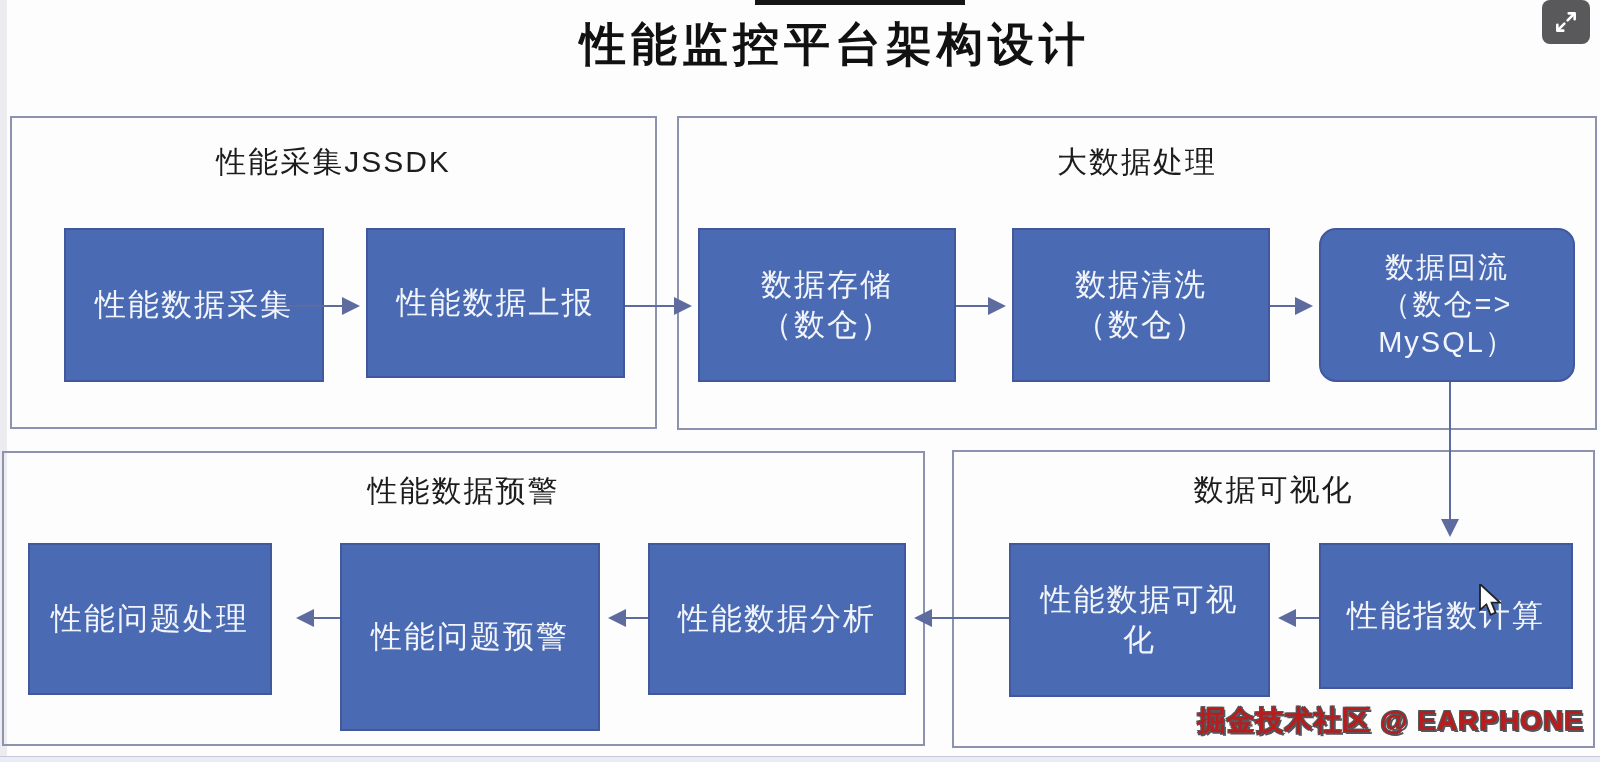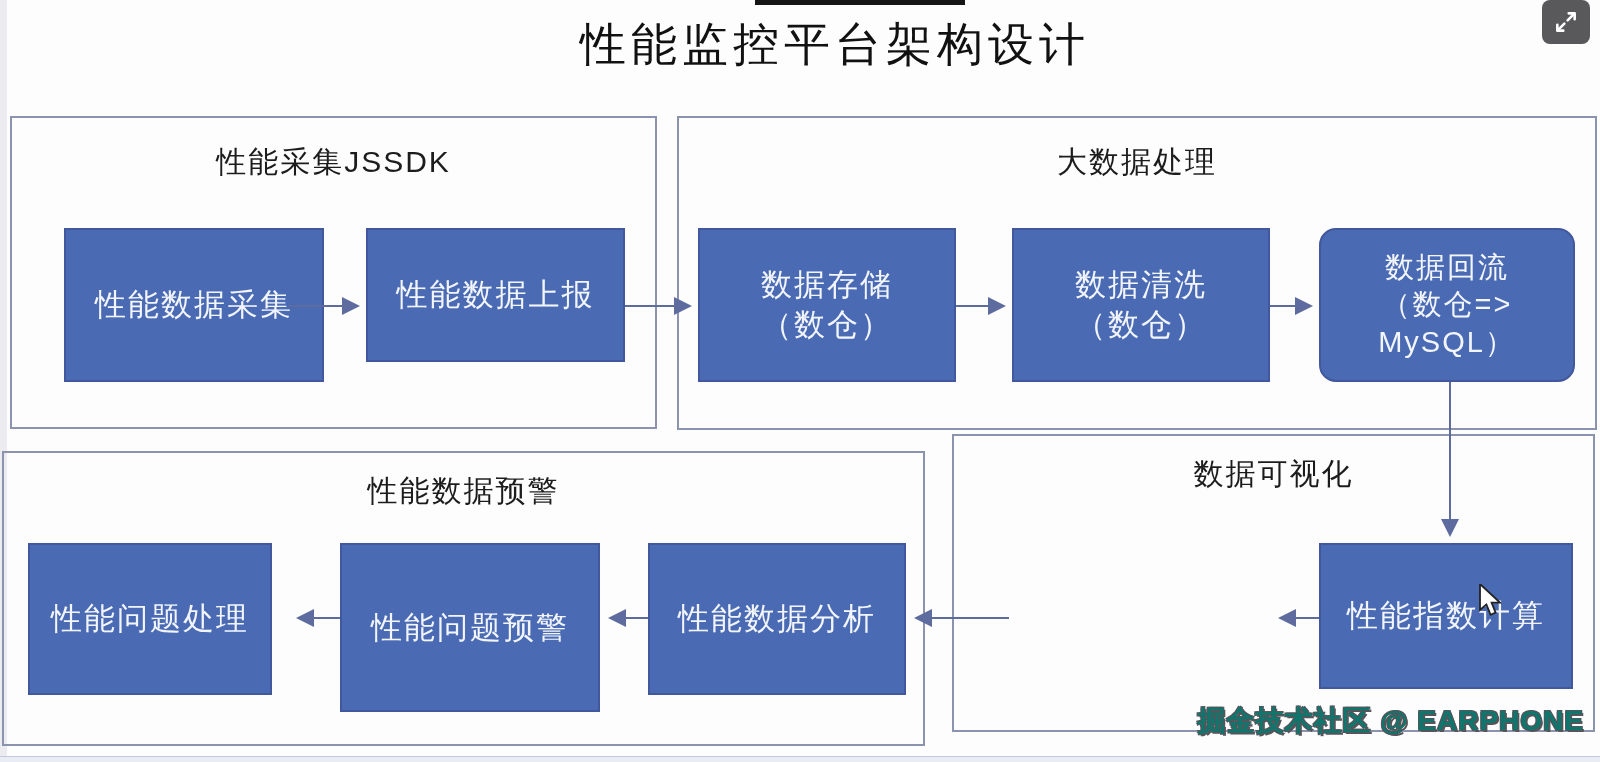--- a/index.html
+++ b/index.html
@@ -14,25 +14,25 @@
     position:absolute;width:100%;text-align:center;color:#1c1c1c;
     font-size:30px;letter-spacing:2px;white-space:nowrap;
   }
   .node{
     position:absolute;background:#4a6ab3;border:2px solid #41589d;box-sizing:border-box;
     display:flex;align-items:center;justify-content:center;text-align:center;
     color:#f2f5fb;font-size:31px;letter-spacing:2px;line-height:1.28;white-space:pre-line;
   }
   #title{
     position:absolute;left:430px;top:14px;width:810px;text-align:center;
-    font-size:46px;font-weight:400;letter-spacing:5px;color:#111;white-space:nowrap;
+    font-size:46px;font-weight:700;letter-spacing:5px;color:#111;white-space:nowrap;
   }
   #watermark{
     position:absolute;right:16px;top:702px;font-size:28px;font-weight:700;letter-spacing:1px;
-    color:#0f766e;text-shadow:2px 2px 0 #55555a,-1px -1px 0 #55555a,1px -1px 0 #55555a,-1px 1px 0 #55555a;
+    color:#b91c1c;text-shadow:2px 2px 0 #55555a,-1px -1px 0 #55555a,1px -1px 0 #55555a,-1px 1px 0 #55555a;
     white-space:nowrap;
   }
   #fullscreen-btn{
     position:absolute;left:1542px;top:0;width:48px;height:44px;background:#59595c;
     border:none;border-radius:8px;display:flex;align-items:center;justify-content:center;
     cursor:pointer;padding:0;
   }
   #top-bar{position:absolute;left:755px;top:0;width:210px;height:5px;background:#161616;}
   #left-strip{position:absolute;left:0;top:0;width:7px;height:762px;background:#ebebf0;}
   #bottom-strip{position:absolute;left:0;top:756px;width:1600px;height:6px;background:#e9ecf4;border-top:1px solid #c6cbdb;box-sizing:border-box;}
@@ -45,43 +45,45 @@
 
   <div id="left-strip"></div>
   <div id="top-bar"></div>
 
   <div id="title">性能监控平台架构设计</div>
 
   <div class="group" style="left:3px;top:116px;width:647px;height:313px;margin-left:7px;">
     <div class="group-title" style="top:24px;">性能采集JSSDK</div>
   </div>
   <div class="node" style="left:28px;top:228px;width:260px;height:154px;margin-left:36px;">性能数据采集</div>
-  <div class="node" style="left:366px;top:228px;width:259px;height:134px;">性能数据上报</div>
+  <div class="node" style="left:366px;top:228px;width:259px;height:150px;">性能数据上报</div>
 
   <div class="group" style="left:677px;top:116px;width:920px;height:314px;">
     <div class="group-title" style="top:24px;">大数据处理</div>
   </div>
   <div class="node" style="left:698px;top:228px;width:258px;height:154px;">数据存储
 （数仓）</div>
   <div class="node" style="left:1012px;top:228px;width:258px;height:154px;">数据清洗
 （数仓）</div>
   <div class="node" style="left:1319px;top:228px;width:256px;height:154px;font-size:29px;border-radius:17px;">数据回流
 （数仓=&gt;
 MySQL）</div>
 
   <div class="group" style="left:2px;top:451px;width:923px;height:295px;">
     <div class="group-title" style="top:18px;">性能数据预警</div>
   </div>
   <div class="node" style="left:28px;top:543px;width:244px;height:152px;">性能问题处理</div>
-  <div class="node" style="left:340px;top:543px;width:260px;height:169px;">性能问题预警</div>
+  <div class="node" style="left:340px;top:543px;width:260px;height:188px;">性能问题预警</div>
   <div class="node" style="left:648px;top:543px;width:258px;height:152px;">性能数据分析</div>
 
-  <div class="group" style="left:952px;top:434px;width:643px;height:298px;font-family:Liberation Serif, serif;">
+  <div class="group" style="left:952px;top:450px;width:643px;height:298px;font-family:Liberation Serif, serif;">
     <div class="group-title" style="top:18px;">数据可视化</div>
   </div>
+  <div class="node" style="left:1009px;top:543px;width:261px;height:154px;">性能数据可视
+化</div>
   <div class="node" style="left:1319px;top:543px;width:254px;height:146px;">性能指数计算</div>
 
   <svg class="overlay" width="1600" height="762">
     <defs>
       <marker id="ah" markerWidth="9" markerHeight="9" refX="7" refY="4.5" orient="auto">
         <path d="M0,0 L9,4.5 L0,9 Z" fill="#5d6b9e"></path>
       </marker>
     </defs>
     <g stroke="#5d6b9e" stroke-width="2" fill="none">
       <line x1="288" y1="306" x2="356" y2="306" marker-end="url(#ah)"></line>

